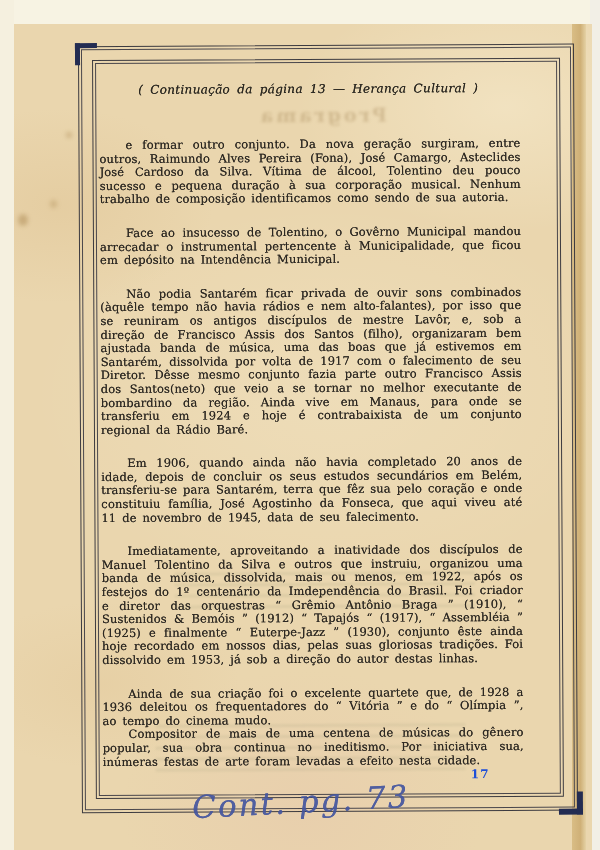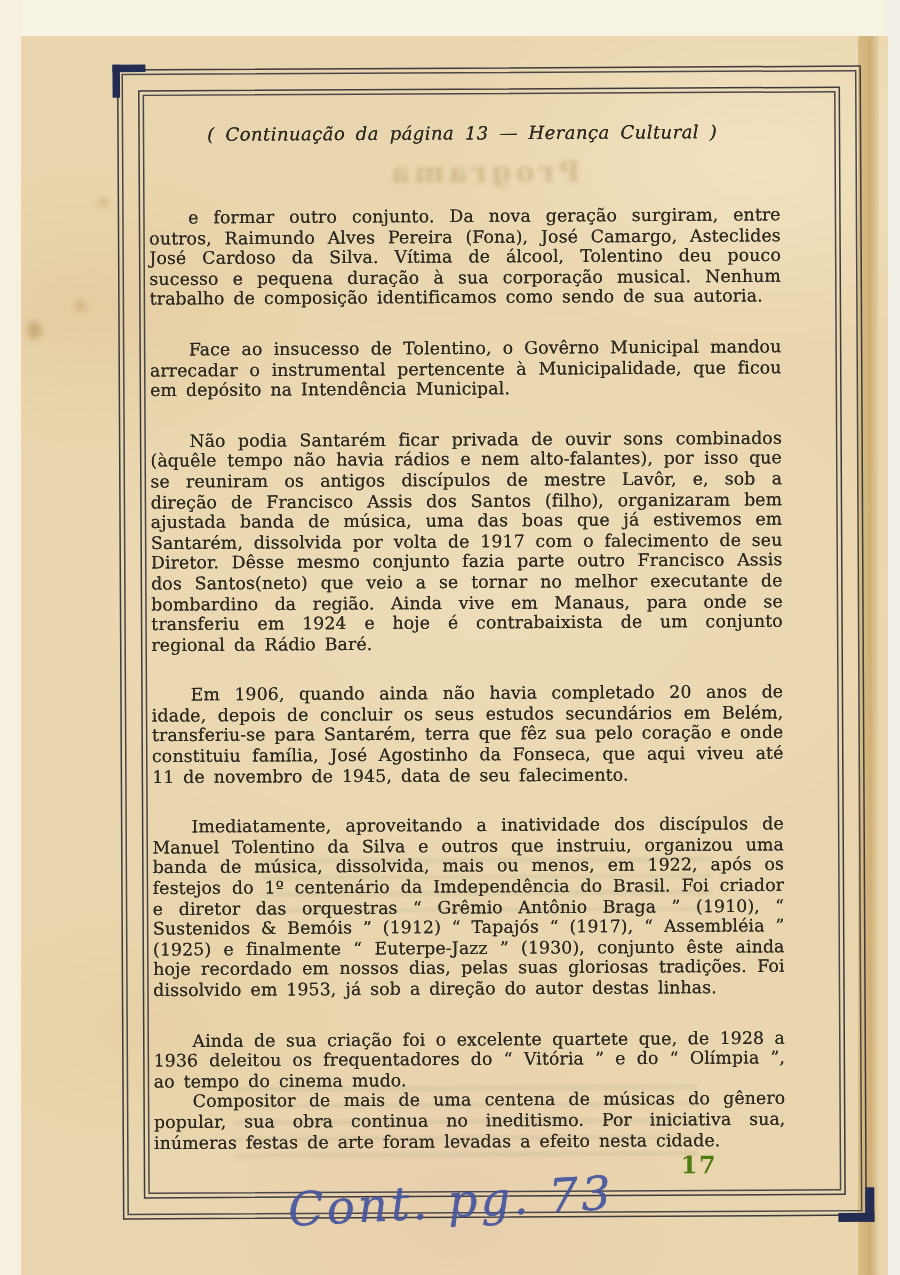--- a/index.html
+++ b/index.html
@@ -66,22 +66,22 @@
   }
   .body-text{
     position:absolute;left:87px;top:114px;width:421px;
     font-size:11.5px;line-height:13.6px;color:#2c2822;
     text-align:justify;letter-spacing:.1px;word-spacing:2.2px;
     text-shadow:0 0 .35px rgba(44,40,34,.9);
   }
   .body-text p{margin:0 0 20px;text-indent:26px;}
   .body-text p.tight{margin-bottom:0;}
   .page-number{
-    position:absolute;left:438px;top:744px;
-    font-size:16px;font-weight:bold;letter-spacing:1px;color:#4d7c0f;
+    position:absolute;left:455px;top:744px;
+    font-size:12px;font-weight:bold;letter-spacing:1px;color:#1d4ed8;
   }
   
   .handwriting{
     position:absolute;left:178px;top:758px;width:280px;
     font-style:italic;font-size:31px;letter-spacing:2px;
     color:#45569f;opacity:.92;transform:rotate(-3deg);
     text-shadow:0 0 .5px #45569f;white-space:nowrap;
   }
 </style>
 </head>

